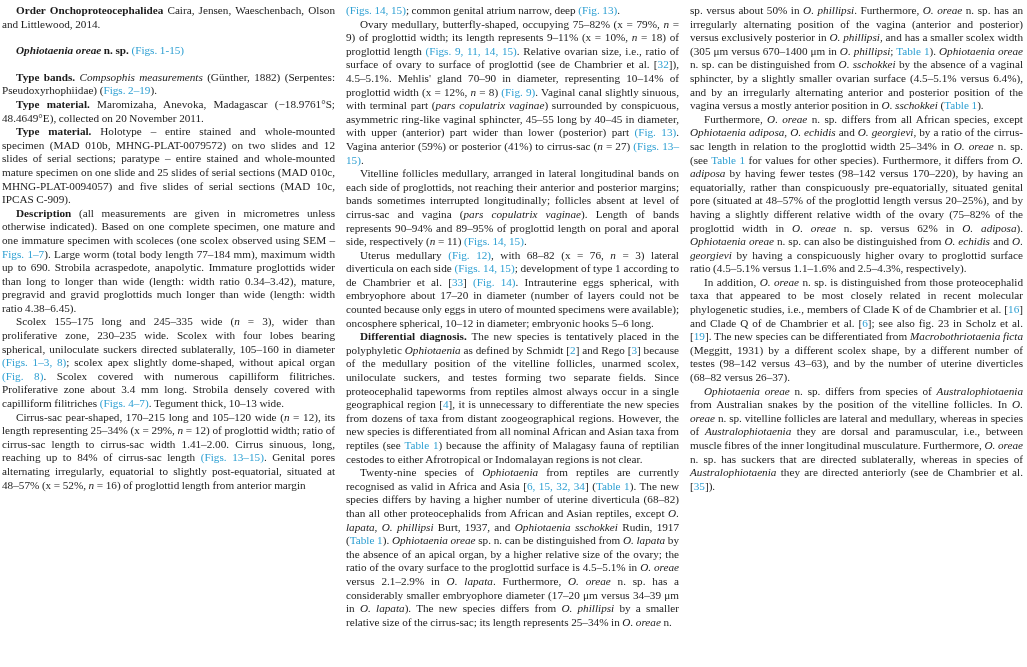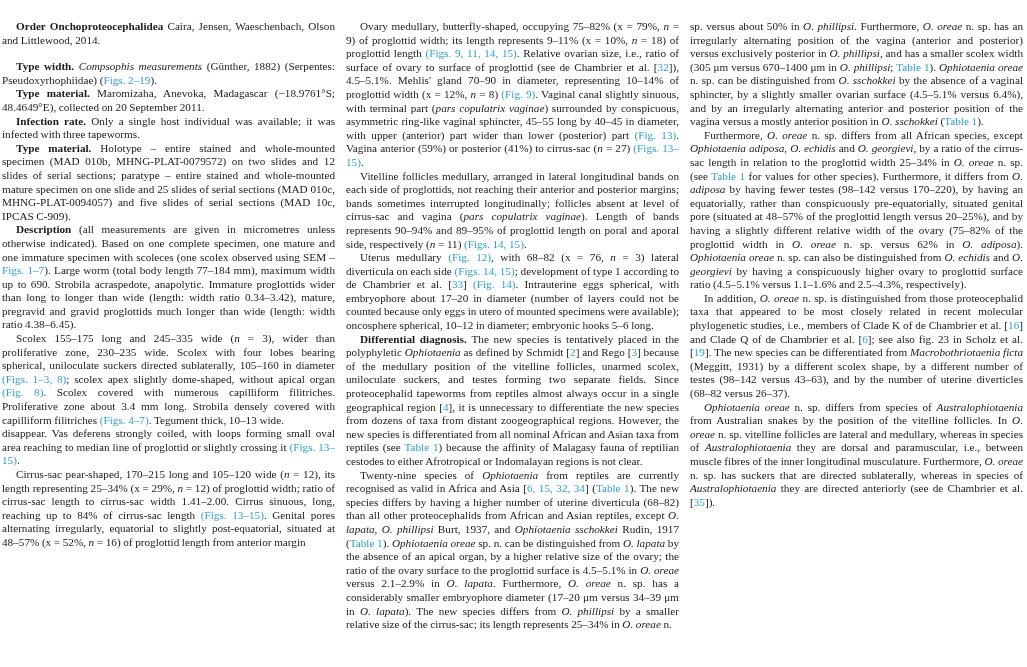--- a/index.html
+++ b/index.html
@@ -5,21 +5,21 @@
   :root { --ink: #1b1b1b; --link: #2d9fd2; --bg: #ffffff; }
   * { box-sizing: border-box; }
   html, body { margin: 0; padding: 0; }
   body {
     width: 1027px; height: 667px; overflow: hidden;
     background: var(--bg); color: var(--ink);
     font-family: "Liberation Serif", "DejaVu Serif", serif;
   }
   .page {
     width: 1027px; height: 667px;
-    padding: 20px 3px 0 2px;
+    padding: 4px 3px 0 2px;
     display: flex; gap: 11px;
   }
   .col { width: 333px; flex: 0 0 333px; }
   p.para {
     margin: 0;
     font-size: 11.2px;
     line-height: 13.6px;
     text-align: justify;
     text-justify: inter-word;
     hyphens: auto;
@@ -31,30 +31,30 @@
   .run-b { font-weight: bold; }
   .run-i { font-style: italic; }
   .run-l { color: var(--link); }
 </style>
 </head>
 <body>
 
 <div class="page">
   <div class="col">
       <p class="para indent"><span class="run-b">Order Onchoproteocephalidea</span><span> Caira, Jensen, Waeschenbach, Olson and Littlewood, 2014.</span></p>
-      <p class="para indent gap-before"><span class="run-b">Type width. </span><span class="run-i">Compsophis measurements</span><span> (Günther, 1882) (Serpentes: Pseudoxyrhophiidae) (</span><span class="run-l">Figs. 2–19</span><span>).</span></p>
-      <p class="para indent"><span class="run-b">Type material. </span><span>Maromizaha, Anevoka, Madagascar (−18.9761°S; 48.4649°E), collected on 20 September 2011.</span></p>
-      <p class="para indent"><span class="run-b">Infection rate. </span><span>Only a single host individual was available; it was infected with three tapeworms.</span></p>
+      <p class="para indent gap-before"><span class="run-b run-i">Ophiotaenia oreae</span><span class="run-b"> n. sp. </span><span class="run-l">(Figs. 1-15)</span></p>
+      <p class="para indent gap-before"><span class="run-b">Type bands. </span><span class="run-i">Compsophis measurements</span><span> (Günther, 1882) (Serpentes: Pseudoxyrhophiidae) (</span><span class="run-l">Figs. 2–19</span><span>).</span></p>
+      <p class="para indent"><span class="run-b">Type material. </span><span>Maromizaha, Anevoka, Madagascar (−18.9761°S; 48.4649°E), collected on 20 November 2011.</span></p>
       <p class="para indent"><span class="run-b">Type material. </span><span>Holotype – entire stained and whole-mounted specimen (MAD 010b, MHNG-PLAT-0079572) on two slides and 12 slides of serial sections; paratype – entire stained and whole-mounted mature specimen on one slide and 25 slides of serial sections (MAD 010c, MHNG-PLAT-0094057) and five slides of serial sections (MAD 10c, IPCAS C-909).</span></p>
       <p class="para indent"><span class="run-b">Description</span><span> (all measurements are given in micrometres unless otherwise indicated). Based on one complete specimen, one mature and one immature specimen with scoleces (one scolex observed using SEM – </span><span class="run-l">Figs. 1–7</span><span>). Large worm (total body length 77–184 mm), maximum width up to 690. Strobila acraspedote, anapolytic. Immature proglottids wider than long to longer than wide (length: width ratio 0.34–3.42), mature, pregravid and gravid proglottids much longer than wide (length: width ratio 4.38–6.45).</span></p>
       <p class="para indent"><span>Scolex 155–175 long and 245–335 wide (</span><span class="run-i">n</span><span> = 3), wider than proliferative zone, 230–235 wide. Scolex with four lobes bearing spherical, uniloculate suckers directed sublaterally, 105–160 in diameter </span><span class="run-l">(Figs. 1–3, 8)</span><span>; scolex apex slightly dome-shaped, without apical organ </span><span class="run-l">(Fig. 8)</span><span>. Scolex covered with numerous capilliform filitriches. Proliferative zone about 3.4 mm long. Strobila densely covered with capilliform filitriches </span><span class="run-l">(Figs. 4–7)</span><span>. Tegument thick, 10–13 wide.</span></p>
-      <p class="para"><span>disappear. Vas deferens strongly coiled, with loops forming small oval area reaching to median line of proglottid or slightly crossing it </span><span class="run-l">(Figs. 13–15)</span><span>.</span></p>
       <p class="para indent"><span>Cirrus-sac pear-shaped, 170–215 long and 105–120 wide (</span><span class="run-i">n</span><span> = 12), its length representing 25–34% (x = 29%, </span><span class="run-i">n</span><span> = 12) of proglottid width; ratio of cirrus-sac length to cirrus-sac width 1.41–2.00. Cirrus sinuous, long, reaching up to 84% of cirrus-sac length </span><span class="run-l">(Figs. 13–15)</span><span>. Genital pores alternating irregularly, equatorial to slightly post-equatorial, situated at 48–57% (x = 52%, </span><span class="run-i">n</span><span> = 16) of proglottid length from anterior margin</span></p>
     </div>
   <div class="col">
+      <p class="para"><span class="run-l">(Figs. 14, 15)</span><span>; common genital atrium narrow, deep </span><span class="run-l">(Fig. 13)</span><span>.</span></p>
       <p class="para indent"><span>Ovary medullary, butterfly-shaped, occupying 75–82% (x = 79%, </span><span class="run-i">n</span><span> = 9) of proglottid width; its length represents 9–11% (x = 10%, </span><span class="run-i">n</span><span> = 18) of proglottid length </span><span class="run-l">(Figs. 9, 11, 14, 15)</span><span>. Relative ovarian size, i.e., ratio of surface of ovary to surface of proglottid (see de Chambrier et al. [</span><span class="run-l">32</span><span>]), 4.5–5.1%. Mehlis' gland 70–90 in diameter, representing 10–14% of proglottid width (x = 12%, </span><span class="run-i">n</span><span> = 8) </span><span class="run-l">(Fig. 9)</span><span>. Vaginal canal slightly sinuous, with terminal part (</span><span class="run-i">pars copulatrix vaginae</span><span>) surrounded by conspicuous, asymmetric ring-like vaginal sphincter, 45–55 long by 40–45 in diameter, with upper (anterior) part wider than lower (posterior) part </span><span class="run-l">(Fig. 13)</span><span>. Vagina anterior (59%) or posterior (41%) to cirrus-sac (</span><span class="run-i">n</span><span> = 27) </span><span class="run-l">(Figs. 13–15)</span><span>.</span></p>
       <p class="para indent"><span>Vitelline follicles medullary, arranged in lateral longitudinal bands on each side of proglottids, not reaching their anterior and posterior margins; bands sometimes interrupted longitudinally; follicles absent at level of cirrus-sac and vagina (</span><span class="run-i">pars copulatrix vaginae</span><span>). Length of bands represents 90–94% and 89–95% of proglottid length on poral and aporal side, respectively (</span><span class="run-i">n</span><span> = 11) </span><span class="run-l">(Figs. 14, 15)</span><span>.</span></p>
       <p class="para indent"><span>Uterus medullary </span><span class="run-l">(Fig. 12)</span><span>, with 68–82 (x = 76, </span><span class="run-i">n</span><span> = 3) lateral diverticula on each side </span><span class="run-l">(Figs. 14, 15)</span><span>; development of type 1 according to de Chambrier et al. [</span><span class="run-l">33</span><span>] </span><span class="run-l">(Fig. 14)</span><span>. Intrauterine eggs spherical, with embryophore about 17–20 in diameter (number of layers could not be counted because only eggs in utero of mounted specimens were available); oncosphere spherical, 10–12 in diameter; embryonic hooks 5–6 long.</span></p>
       <p class="para indent"><span class="run-b">Differential diagnosis. </span><span>The new species is tentatively placed in the polyphyletic </span><span class="run-i">Ophiotaenia</span><span> as defined by Schmidt [</span><span class="run-l">2</span><span>] and Rego [</span><span class="run-l">3</span><span>] because of the medullary position of the vitelline follicles, unarmed scolex, uniloculate suckers, and testes forming two separate fields. Since proteocephalid tapeworms from reptiles almost always occur in a single geographical region [</span><span class="run-l">4</span><span>], it is unnecessary to differentiate the new species from dozens of taxa from distant zoogeographical regions. However, the new species is differentiated from all nominal African and Asian taxa from reptiles (see </span><span class="run-l">Table 1</span><span>) because the affinity of Malagasy fauna of reptilian cestodes to either Afrotropical or Indomalayan regions is not clear.</span></p>
       <p class="para indent"><span>Twenty-nine species of </span><span class="run-i">Ophiotaenia</span><span> from reptiles are currently recognised as valid in Africa and Asia [</span><span class="run-l">6, 15, 32, 34</span><span>] (</span><span class="run-l">Table 1</span><span>). The new species differs by having a higher number of uterine diverticula (68–82) than all other proteocephalids from African and Asian reptiles, except </span><span class="run-i">O. lapata</span><span>, </span><span class="run-i">O. phillipsi</span><span> Burt, 1937, and </span><span class="run-i">Ophiotaenia sschokkei</span><span> Rudin, 1917 (</span><span class="run-l">Table 1</span><span>). </span><span class="run-i">Ophiotaenia oreae</span><span> sp. n. can be distinguished from </span><span class="run-i">O. lapata</span><span> by the absence of an apical organ, by a higher relative size of the ovary; the ratio of the ovary surface to the proglottid surface is 4.5–5.1% in </span><span class="run-i">O. oreae</span><span> versus 2.1–2.9% in </span><span class="run-i">O. lapata</span><span>. Furthermore, </span><span class="run-i">O. oreae</span><span> n. sp. has a considerably smaller embryophore diameter (17–20 μm versus 34–39 μm in </span><span class="run-i">O. lapata</span><span>). The new species differs from </span><span class="run-i">O. phillipsi</span><span> by a smaller relative size of the cirrus-sac; its length represents 25–34% in </span><span class="run-i">O. oreae</span><span> n.</span></p>
     </div>
   <div class="col">
       <p class="para"><span>sp. versus about 50% in </span><span class="run-i">O. phillipsi</span><span>. Furthermore, </span><span class="run-i">O. oreae</span><span> n. sp. has an irregularly alternating position of the vagina (anterior and posterior) versus exclusively posterior in </span><span class="run-i">O. phillipsi</span><span>, and has a smaller scolex width (305 μm versus 670–1400 μm in </span><span class="run-i">O. phillipsi</span><span>; </span><span class="run-l">Table 1</span><span>). </span><span class="run-i">Ophiotaenia oreae</span><span> n. sp. can be distinguished from </span><span class="run-i">O. sschokkei</span><span> by the absence of a vaginal sphincter, by a slightly smaller ovarian surface (4.5–5.1% versus 6.4%), and by an irregularly alternating anterior and posterior position of the vagina versus a mostly anterior position in </span><span class="run-i">O. sschokkei</span><span> (</span><span class="run-l">Table 1</span><span>).</span></p>
       <p class="para indent"><span>Furthermore, </span><span class="run-i">O. oreae</span><span> n. sp. differs from all African species, except </span><span class="run-i">Ophiotaenia adiposa</span><span>, </span><span class="run-i">O. echidis</span><span> and </span><span class="run-i">O. georgievi</span><span>, by a ratio of the cirrus-sac length in relation to the proglottid width 25–34% in </span><span class="run-i">O. oreae</span><span> n. sp. (see </span><span class="run-l">Table 1</span><span> for values for other species). Furthermore, it differs from </span><span class="run-i">O. adiposa</span><span> by having fewer testes (98–142 versus 170–220), by having an equatorially, rather than conspicuously pre-equatorially, situated genital pore (situated at 48–57% of the proglottid length versus 20–25%), and by having a slightly different relative width of the ovary (75–82% of the proglottid width in </span><span class="run-i">O. oreae</span><span> n. sp. versus 62% in </span><span class="run-i">O. adiposa</span><span>). </span><span class="run-i">Ophiotaenia oreae</span><span> n. sp. can also be distinguished from </span><span class="run-i">O. echidis</span><span> and </span><span class="run-i">O. georgievi</span><span> by having a conspicuously higher ovary to proglottid surface ratio (4.5–5.1% versus 1.1–1.6% and 2.5–4.3%, respectively).</span></p>
       <p class="para indent"><span>In addition, </span><span class="run-i">O. oreae</span><span> n. sp. is distinguished from those proteocephalid taxa that appeared to be most closely related in recent molecular phylogenetic studies, i.e., members of Clade K of de Chambrier et al. [</span><span class="run-l">16</span><span>] and Clade Q of de Chambrier et al. [</span><span class="run-l">6</span><span>]; see also fig. 23 in Scholz et al. [</span><span class="run-l">19</span><span>]. The new species can be differentiated from </span><span class="run-i">Macrobothriotaenia ficta</span><span> (Meggitt, 1931) by a different scolex shape, by a different number of testes (98–142 versus 43–63), and by the number of uterine diverticles (68–82 versus 26–37).</span></p>

